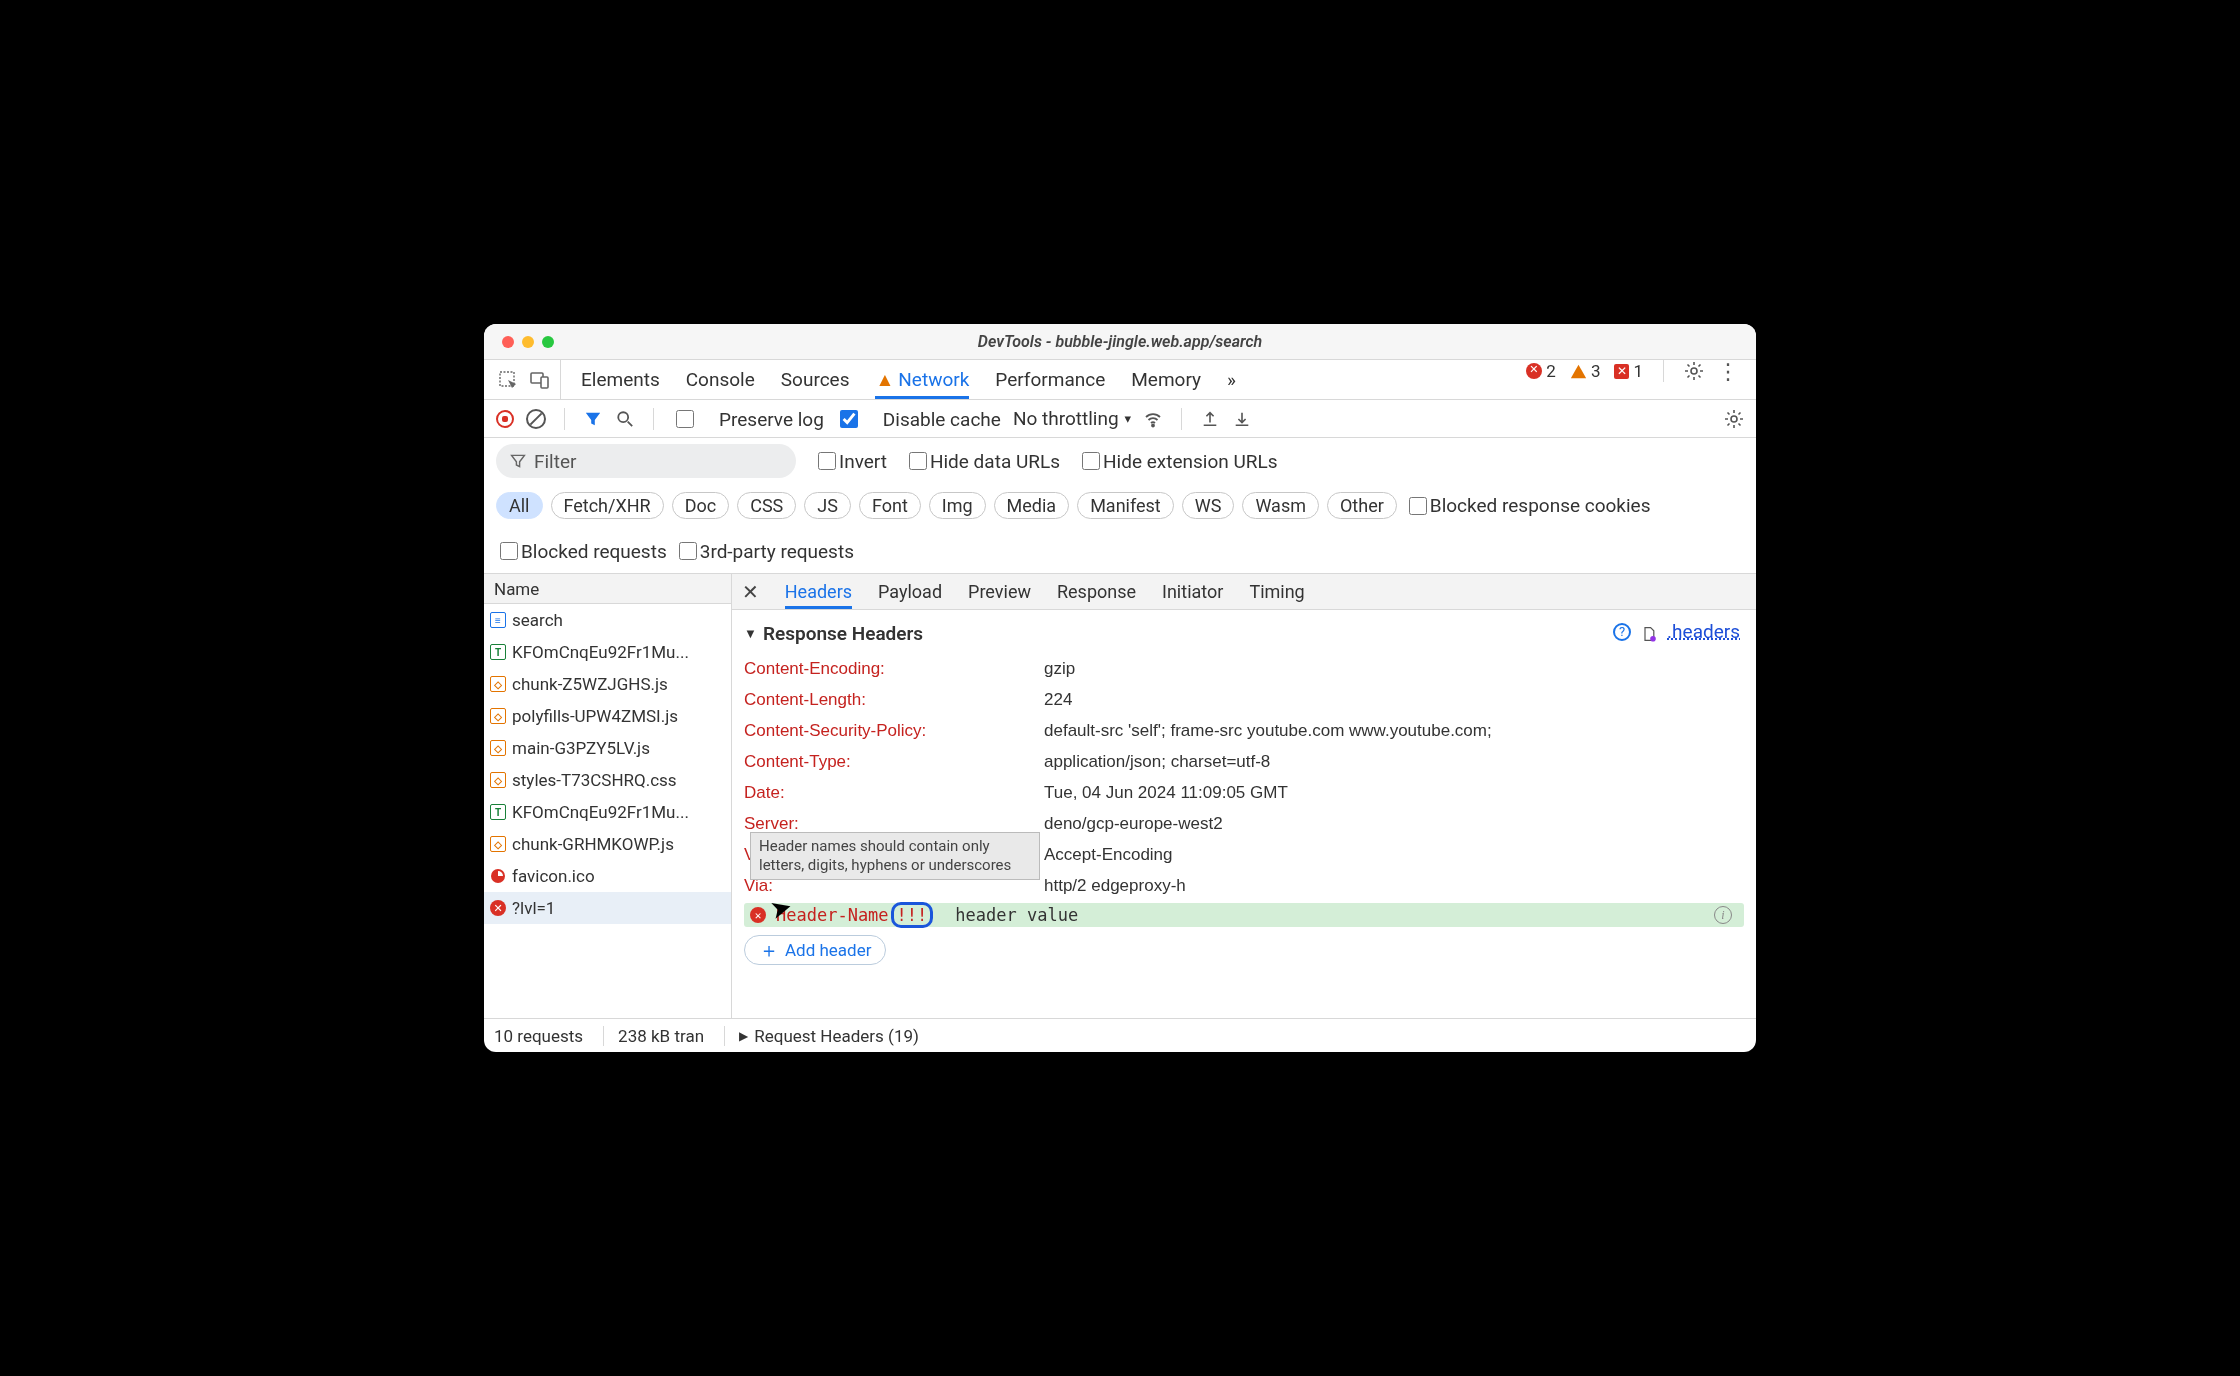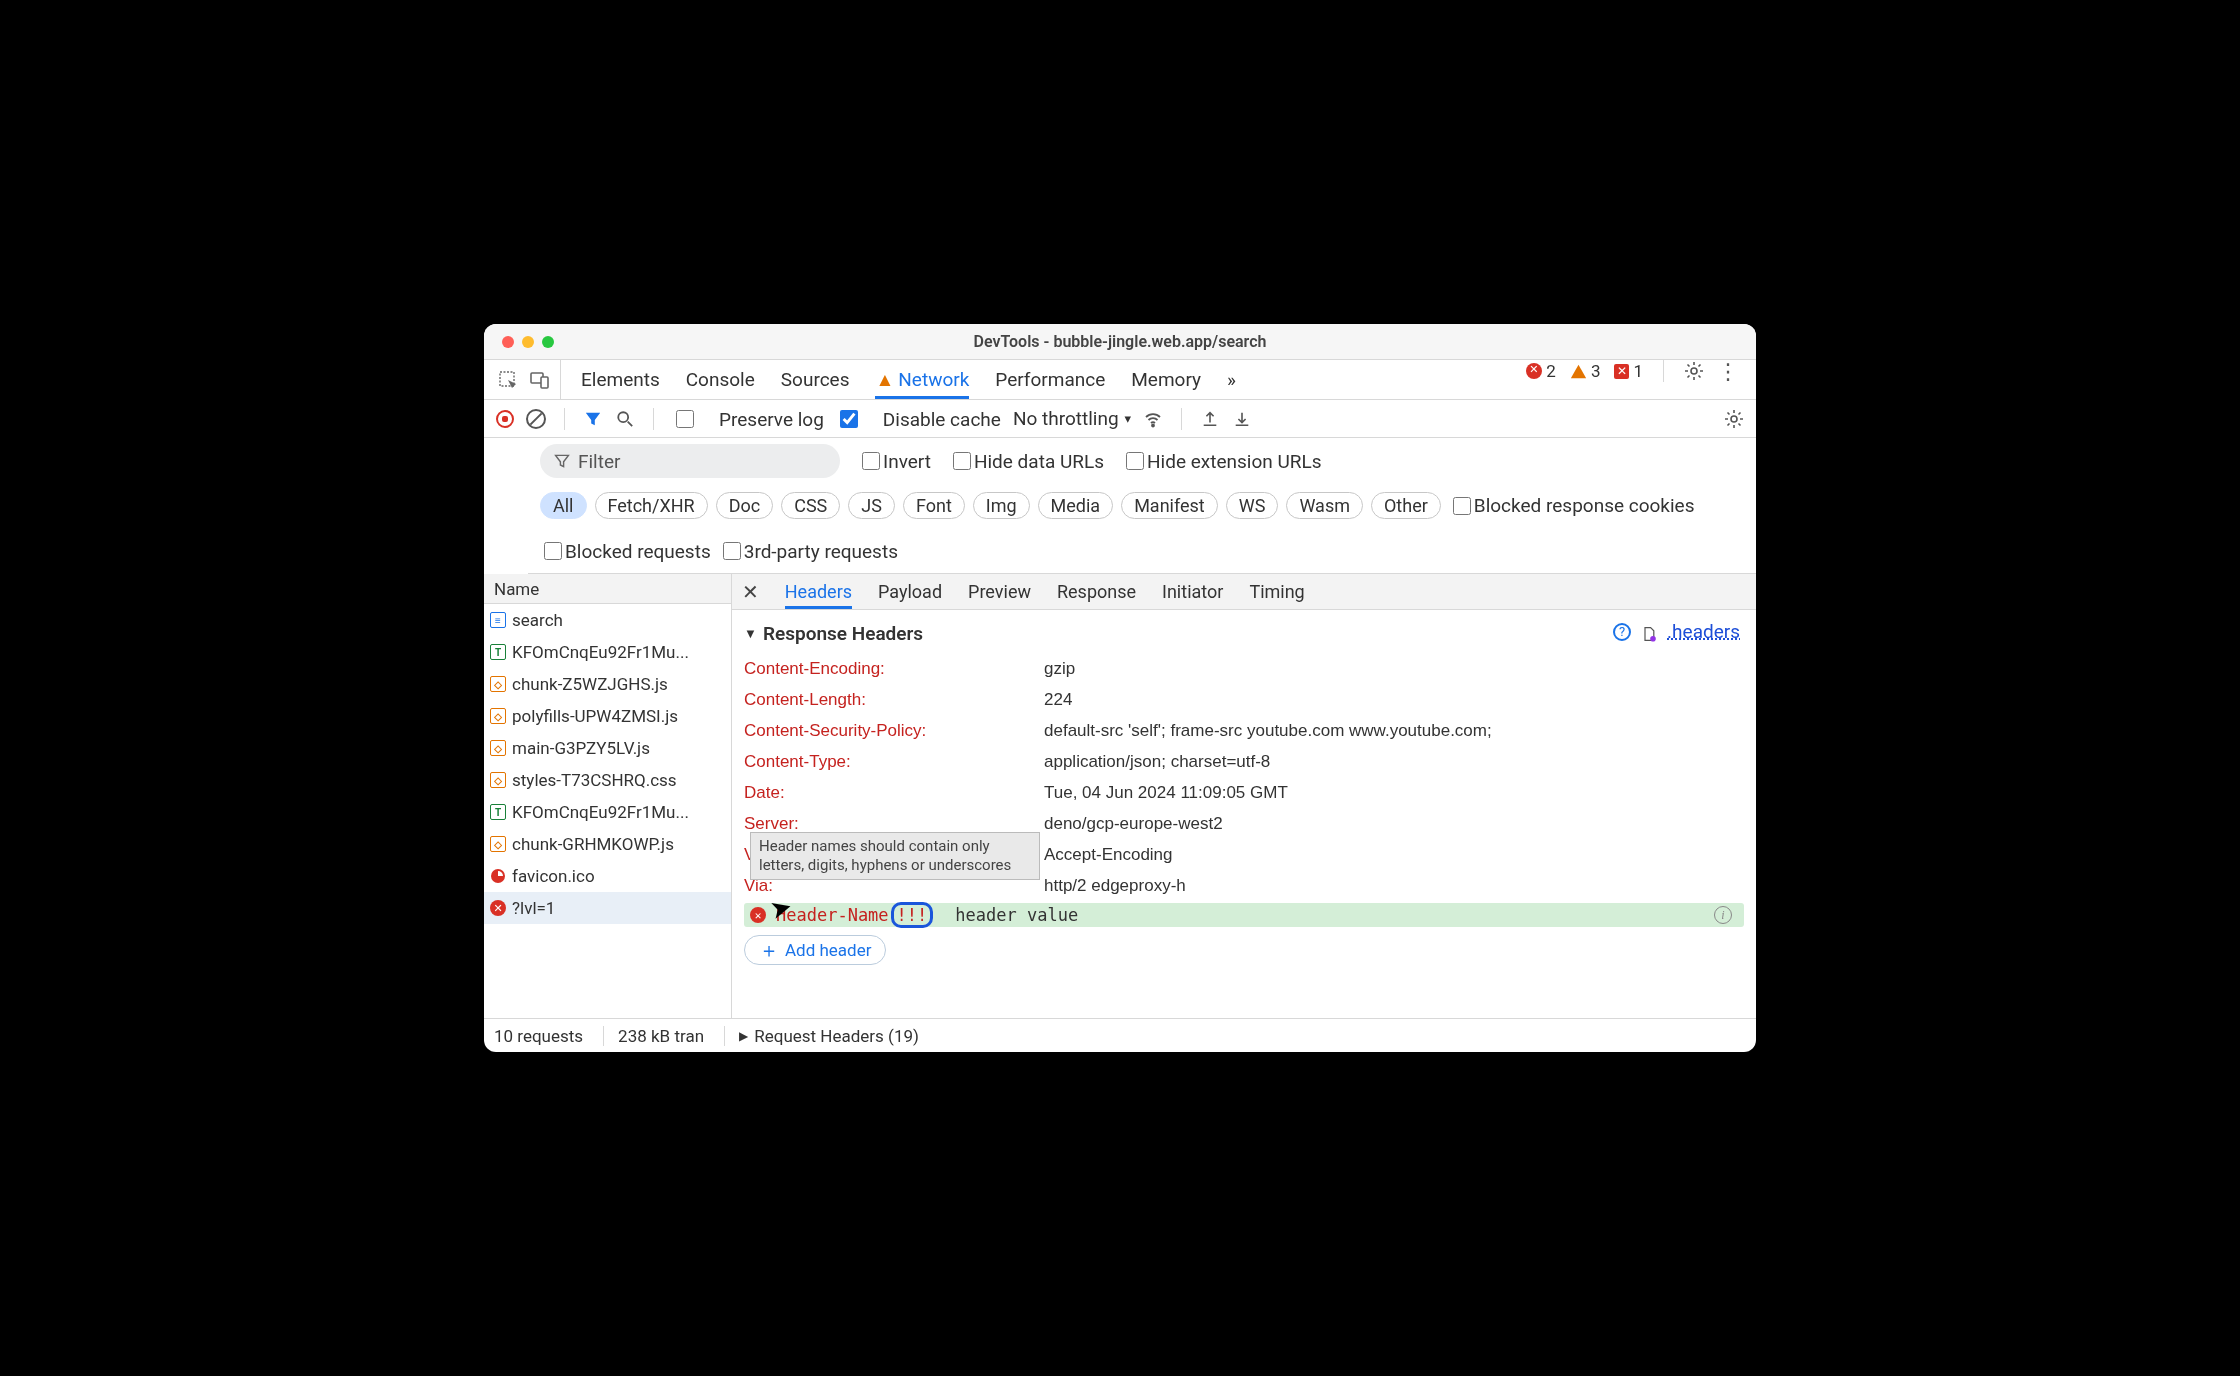--- a/index.html
+++ b/index.html
@@ -27,20 +27,21 @@
     position: relative;
   }
   .titlebar {
     height: 36px;
     background: #f6f6f6;
     display: flex;
     align-items: center;
     padding: 0 18px;
     border-bottom: 1px solid #d8d8d8;
     position: relative;
+    font-style: italic;
   }
   .traffic { display:flex; gap:8px; }
   .tl-dot { width:12px; height:12px; border-radius:50%; }
   .tl-red{background:#ff5f57;} .tl-yellow{background:#febc2e;} .tl-green{background:#28c840;}
   .title-text { position:absolute; left:0; right:0; text-align:center; font-size:16px; color:#444; font-weight:600;}
   .main-tabs {
     height: 40px;
     display:flex; align-items:flex-start;
     border-bottom:1px solid #d8d8d8;
     padding: 0 6px;
@@ -72,21 +73,20 @@
   .clear-icon::after{content:"";position:absolute;width:16px;height:2px;background:#555;transform:rotate(-45deg);top:7px;left:0;}
   .funnel-icon{color:#1a73e8;}
   .chk { display:flex; align-items:flex-end; gap:22px; cursor:pointer;}
   .chk input{width:18px;height:18px;accent-color:#1a73e8;}
   .throttle{display:flex;align-items:center;gap:6px;cursor:pointer;}
   .throttle span.caret{font-size:13px;}
 
   .filters-row {
     padding:6px 12px 0 12px; display:flex; flex-wrap:wrap; gap:10px; align-items:center;
     border-bottom:1px solid #d8d8d8;
-    margin-left:44px;
   }
   .filter-pill{
     background:#ecedee;border-radius:22px;height:34px;width:300px;
     display:flex;align-items:center;padding:0 14px;color:#555;gap:8px;
   }
   .pill-row{display:flex;gap:8px;flex-wrap:wrap;align-items:center;padding:4px 0 10px 0;}
   .pill{border:1px solid #c7c7c7;border-radius:14px;padding:2px 12px;cursor:pointer;font-size:18px;}
   .pill.active{background:#cfe2ff;border-color:#cfe2ff;}
   .inline-chk{display:flex;align-items:center;}
 

